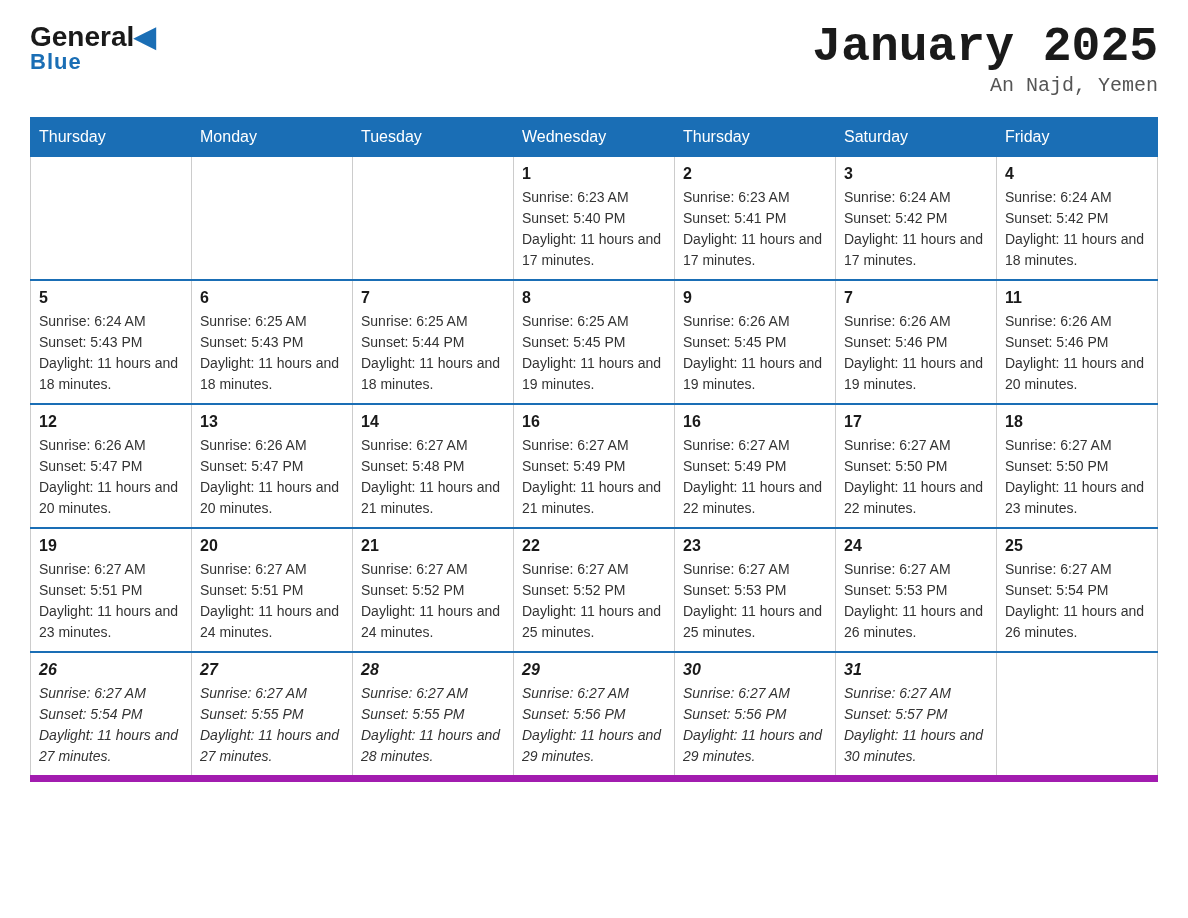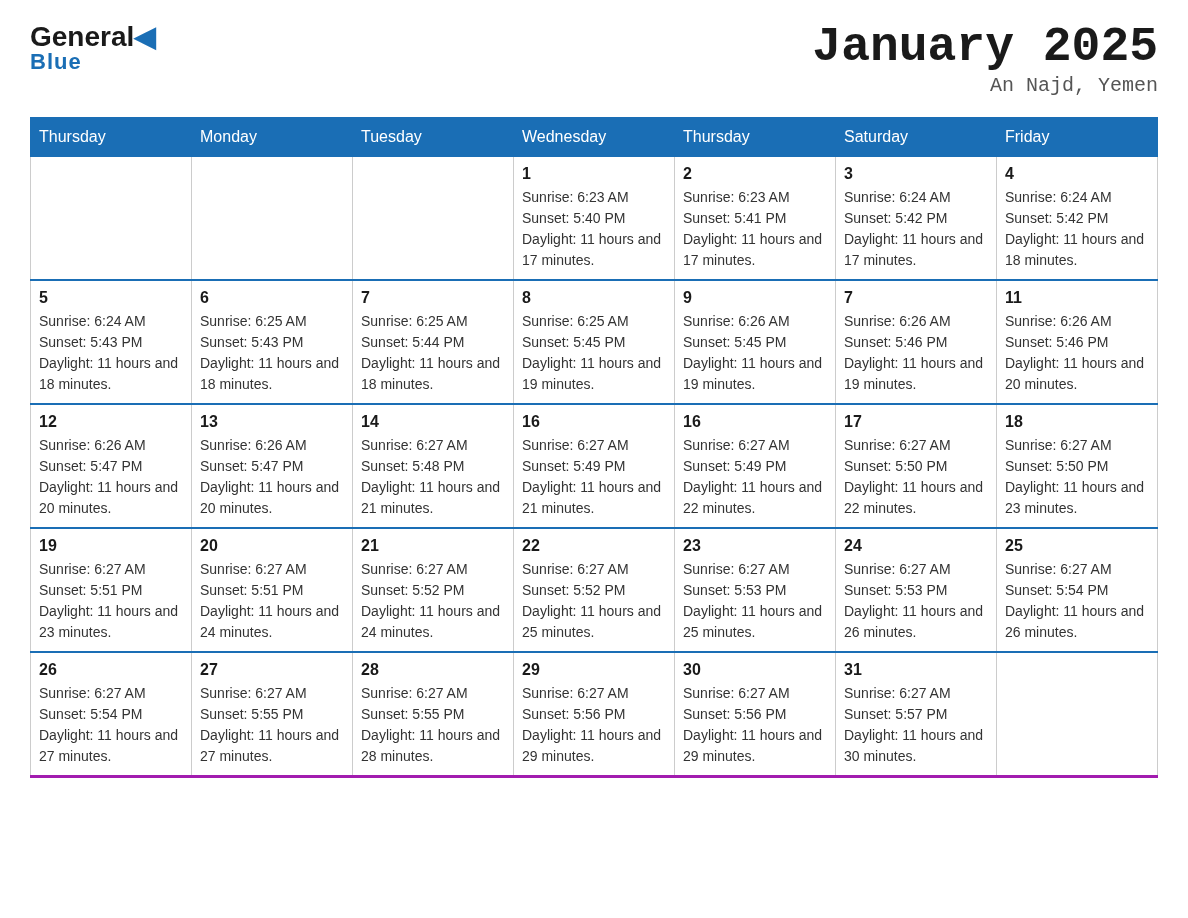--- a/index.html
+++ b/index.html
@@ -83,21 +83,22 @@
     }
     .day-info {
       font-size: 14px;
       line-height: 1.5;
       color: #333;
     }
     .calendar-table tr td {
       border-bottom: 2px solid #1a6eb5;
     }
     .calendar-table tr:last-child td {
-      border-bottom: 3px solid #a21caf;
+      border-bottom: 7px solid #a21caf;
+      font-style: italic;
     }
     .empty-cell {
       background: #fff;
     }
   </style>
 </head>
 <body>
 
 <div class="header">
   <div class="logo">

